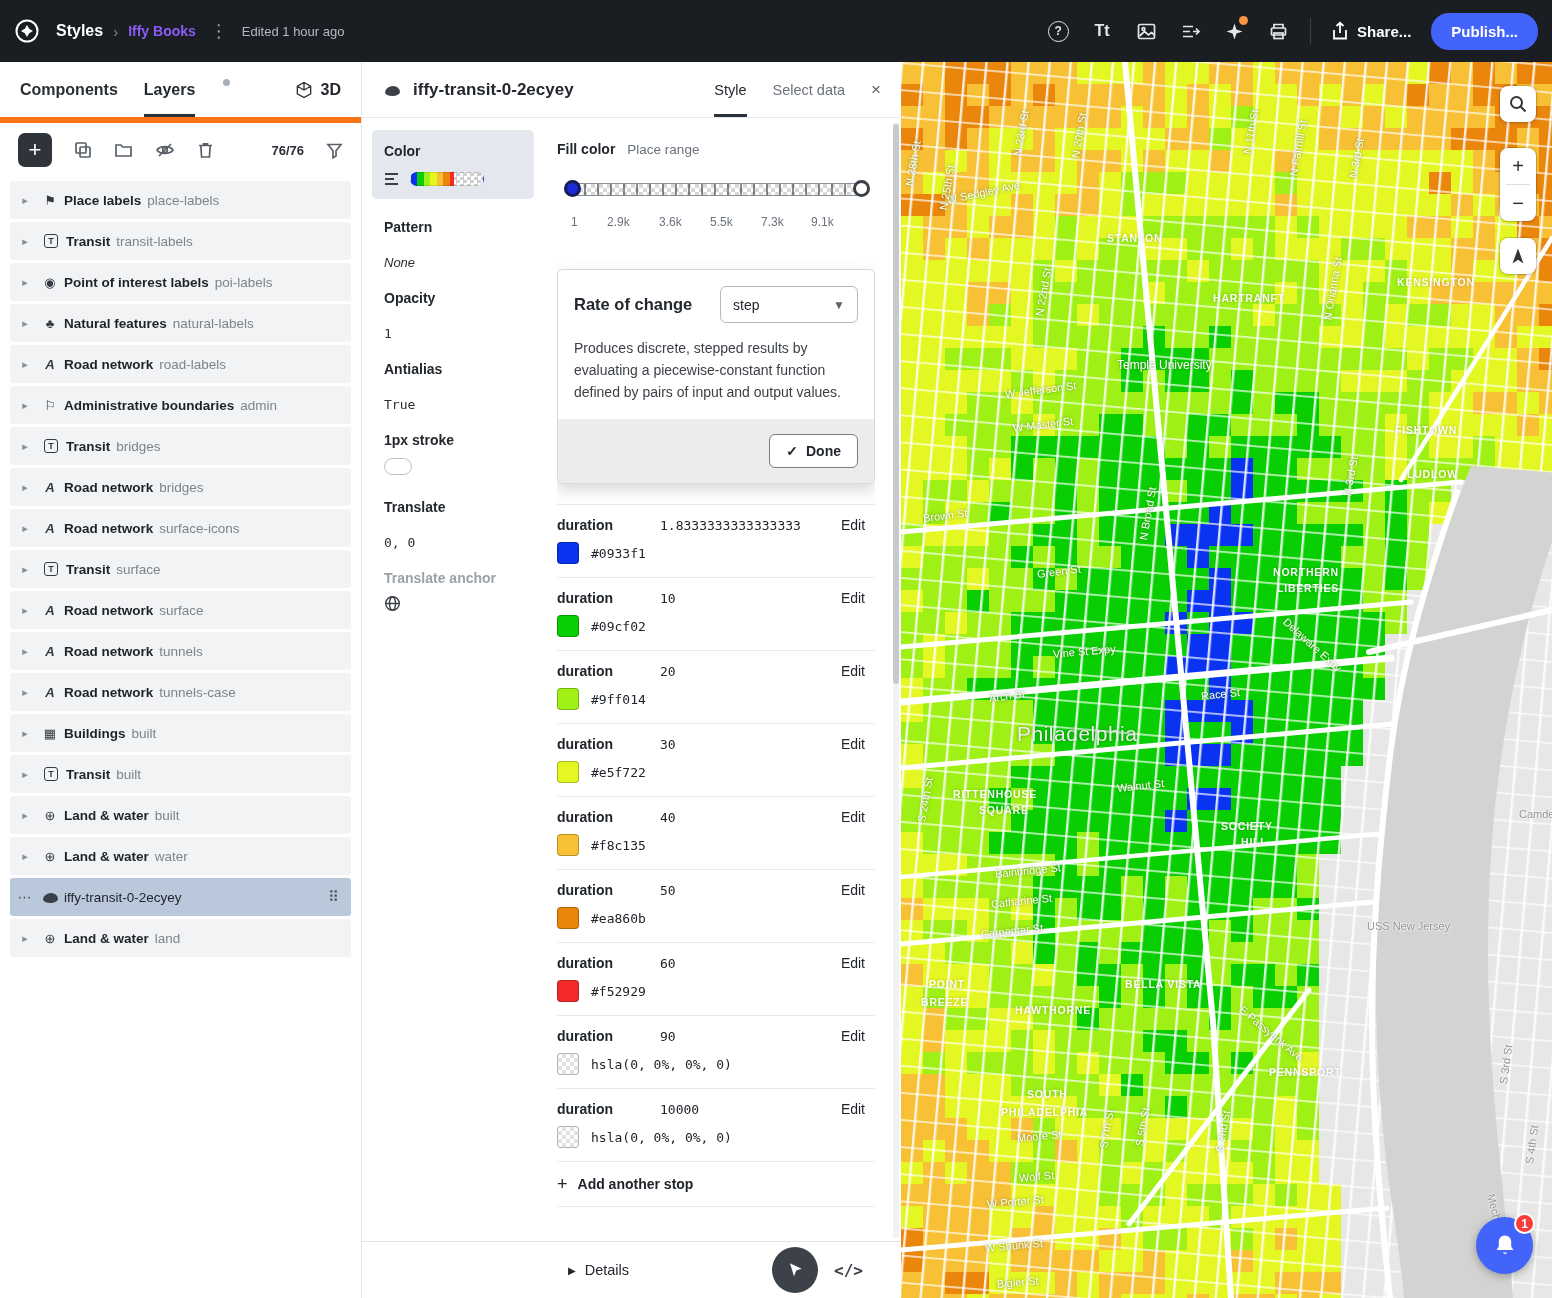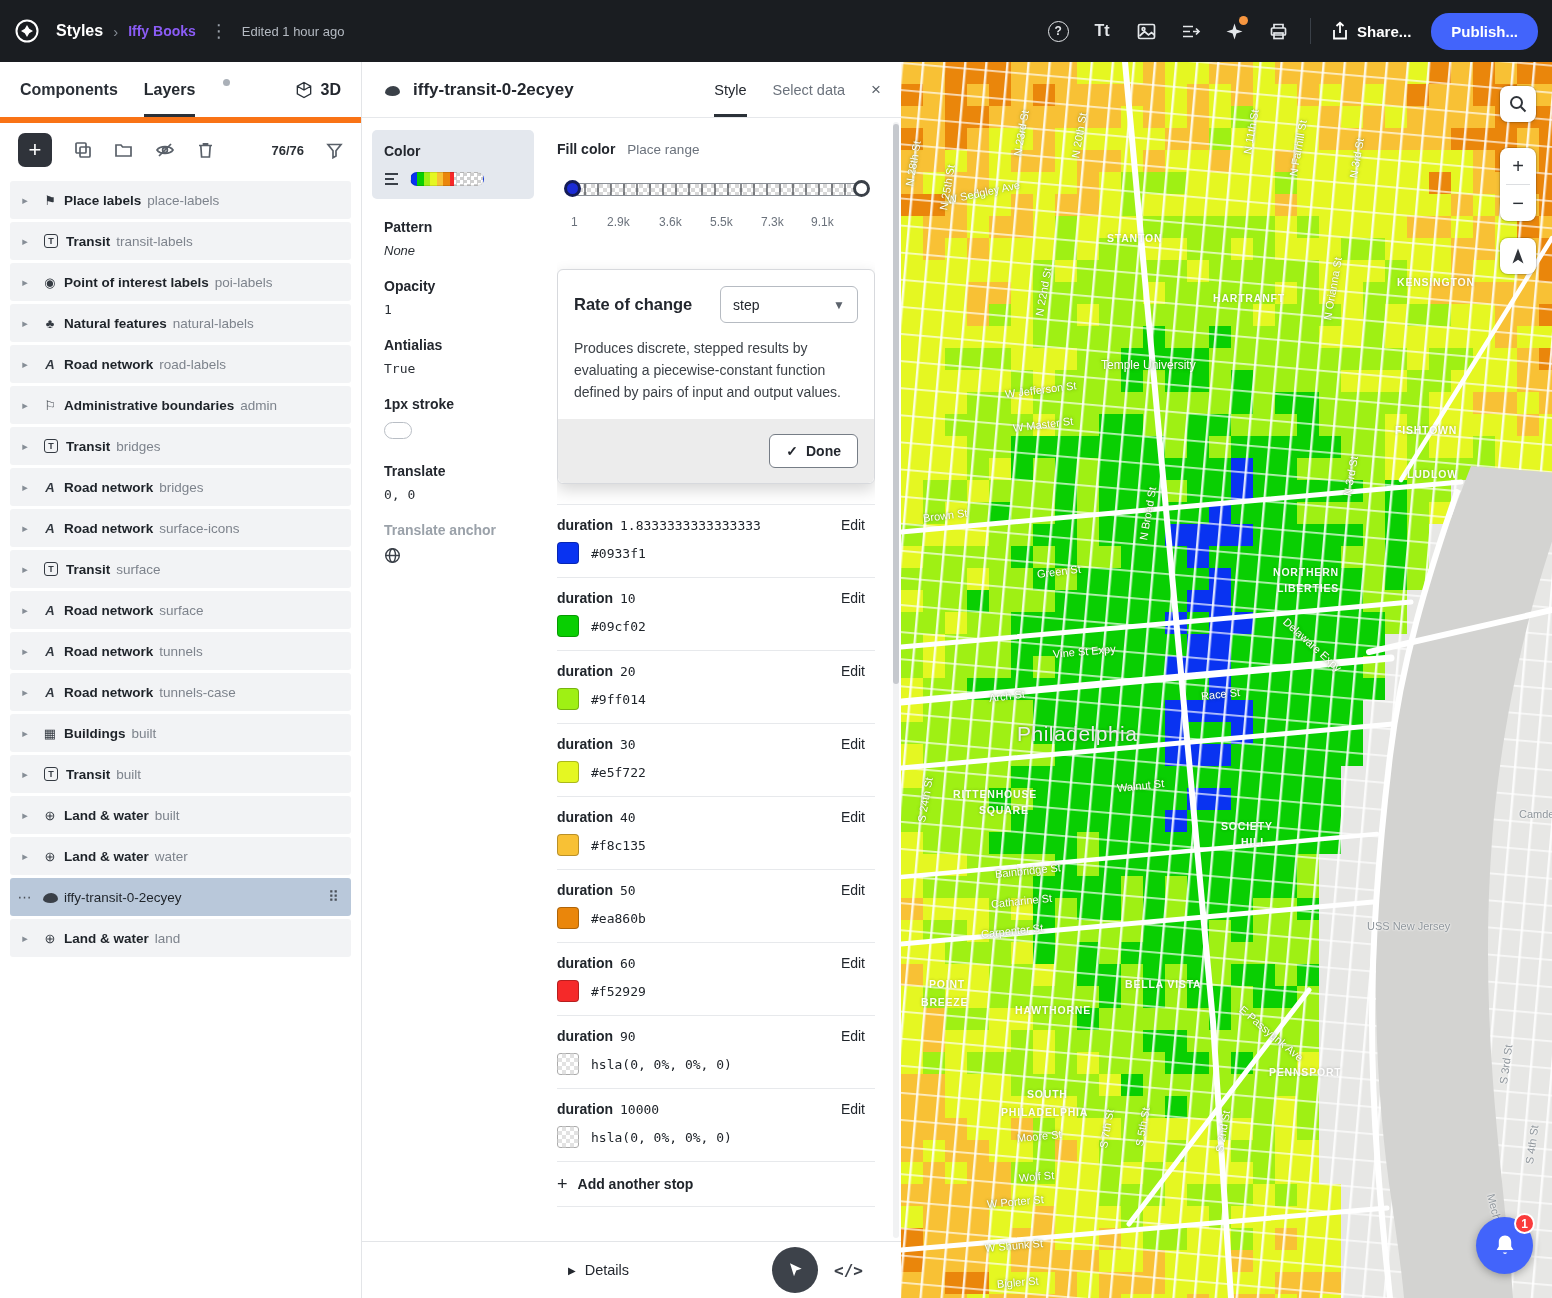--- a/index.html
+++ b/index.html
@@ -72,21 +72,21 @@
   .plabel{font-size:14px;font-weight:700;color:#23272e;}
   .plabel.dim{color:#9aa1a9;}
   .prow{display:flex;align-items:center;gap:10px;margin-top:13px;}
   .prow svg{stroke:#3a4048;stroke-width:1.8;fill:none;}
   .ramp{width:74px;height:14px;border-radius:7px;overflow:hidden;display:inline-block;
         background-image:
           linear-gradient(90deg,#0933f1 0 9%,#09cf02 9% 18%,#9ff014 18% 27%,#e5f722 27% 36%,#f8c135 36% 45%,#ea860b 45% 54%,#f52929 54% 60%,rgba(0,0,0,0) 60%),
           conic-gradient(#cfcfcf 0 25%,#fff 0 50%,#cfcfcf 0 75%,#fff 0);
         background-size:100% 100%,7px 7px;border:1px solid rgba(0,0,0,.12);box-sizing:border-box;}
   .prop{margin-top:20px;padding:0 12px;cursor:pointer;}
-  .pval{margin-top:8px;font-size:13px;color:#2b3036;}
+  .pval{margin-top:20px;font-size:13px;color:#2b3036;}
   .italic{font-style:italic;}
   .toggle{display:inline-block;margin-top:10px;width:26px;height:15px;border:1.5px solid #b9bec5;border-radius:9px;background:#fff;cursor:pointer;}
   .globe-ic{margin-top:9px;display:inline-block;}
   .globe-ic svg{stroke:#3a4048;stroke-width:1.5;fill:none;}
 
   .rcol{position:absolute;left:195px;top:55px;width:318px;bottom:57px;overflow:hidden;}
   .fc-row{margin-top:24px;display:flex;align-items:baseline;gap:12px;}
   .fc-label{font-size:14px;font-weight:700;color:#23272e;}
   .fc-mode{font-size:13.5px;color:#6b727c;}
   .range-wrap{position:relative;height:94px;}
@@ -112,21 +112,21 @@
   .rp-select{margin-left:auto;width:138px;height:37px;border:1px solid #b6bbc2;border-radius:6px;display:flex;align-items:center;
              padding:0 12px;box-sizing:border-box;font-size:14px;color:#23272e;cursor:pointer;background:#fff;}
   .rp-select .chevdn{margin-left:auto;color:#5c636c;font-size:12px;}
   .rp-desc{margin-top:14px;font-size:14px;line-height:22px;color:#3c4147;}
   .rp-foot{margin:16px -16px 0;background:#ececec;padding:15px 16px;border-radius:0 0 6px 6px;display:flex;justify-content:flex-end;}
   .done-btn{display:inline-flex;align-items:center;gap:8px;background:#fff;border:1px solid #767d86;border-radius:6px;
             padding:8px 16px;font-size:14px;font-weight:700;color:#23272e;cursor:pointer;font-family:inherit;}
 
   .stops{margin-top:20px;border-top:1px solid #e7e9ec;}
   .stop-row{border-bottom:1px solid #e7e9ec;padding:12px 0 13px;}
-  .stop-l1{display:flex;align-items:center;}
+  .stop-l1{display:flex;align-items:center;gap:40px;}
   .stop-prop{font-size:14px;font-weight:700;color:#20252b;}
   .stop-val{margin-left:7px;font-size:13px;color:#20252b;}
   .stop-edit{margin-left:auto;margin-right:10px;font-size:14px;color:#20252b;cursor:pointer;}
   .stop-l2{display:flex;align-items:center;margin-top:9px;}
   .swatch{width:22px;height:22px;border-radius:4px;border:1px solid rgba(0,0,0,.25);box-sizing:border-box;cursor:pointer;}
   .sw-checker{background-image:conic-gradient(#e2e2e2 0 25%,#fff 0 50%,#e2e2e2 0 75%,#fff 0);background-size:8px 8px;}
   .stop-hex{margin-left:12px;font-size:13px;color:#20252b;}
   .add-stop{display:flex;align-items:center;gap:10px;padding:13px 0;border-bottom:1px solid #e7e9ec;font-size:14px;font-weight:700;color:#20252b;cursor:pointer;}
   .add-stop .plus{font-size:18px;font-weight:400;line-height:1;}
 
@@ -2035,21 +2035,21 @@
         <div class="mlbl st" style="left: 138px; top: 248px; transform: rotate(-80deg);">N 22nd St</div>
         <div class="mlbl st" style="left: 346px; top: 86px; transform: rotate(-80deg);">N 11th St</div>
         <div class="mlbl st" style="left: 392px; top: 108px; transform: rotate(-80deg);">N Fairhill St</div>
         <div class="mlbl st" style="left: 452px; top: 110px; transform: rotate(-80deg);">N 3rd St</div>
         <div class="mlbl st" style="left: 426px; top: 252px; transform: rotate(-80deg);">N Orianna St</div>
         <div class="mlbl st" style="left: 446px; top: 428px; transform: rotate(-80deg);">N 3rd St</div>
         <div class="mlbl st" style="left: 242px; top: 472px; transform: rotate(-80deg);">N Broad St</div>
         <div class="mlbl ar" style="left: 206px; top: 170px;">STANTON</div>
         <div class="mlbl ar" style="left: 312px; top: 230px;">HARTRANFT</div>
         <div class="mlbl ar" style="left: 496px; top: 214px;">KENSINGTON</div>
-        <div class="mlbl st lg" style="left: 200px; top: 296px;">Temple University</div>
+        <div class="mlbl st lg" style="left: 216px; top: 296px;">Temple University</div>
         <div class="mlbl st" style="left: 104px; top: 326px; transform: rotate(-7deg);">W Jefferson St</div>
         <div class="mlbl st" style="left: 112px; top: 360px; transform: rotate(-7deg);">W Master St</div>
         <div class="mlbl ar" style="left: 494px; top: 362px;">FISHTOWN</div>
         <div class="mlbl ar" style="left: 506px; top: 406px;">LUDLOW</div>
         <div class="mlbl st" style="left: 22px; top: 450px; transform: rotate(-7deg);">Brown St</div>
         <div class="mlbl st" style="left: 136px; top: 506px; transform: rotate(-7deg);">Green St</div>
         <div class="mlbl ar" style="left: 372px; top: 504px;">NORTHERN</div>
         <div class="mlbl ar" style="left: 376px; top: 520px;">LIBERTIES</div>
         <div class="mlbl st" style="left: 384px; top: 552px; transform: rotate(42deg);">Delaware Expy</div>
         <div class="mlbl st" style="left: 152px; top: 586px; transform: rotate(-5deg);">Vine St Expy</div>

